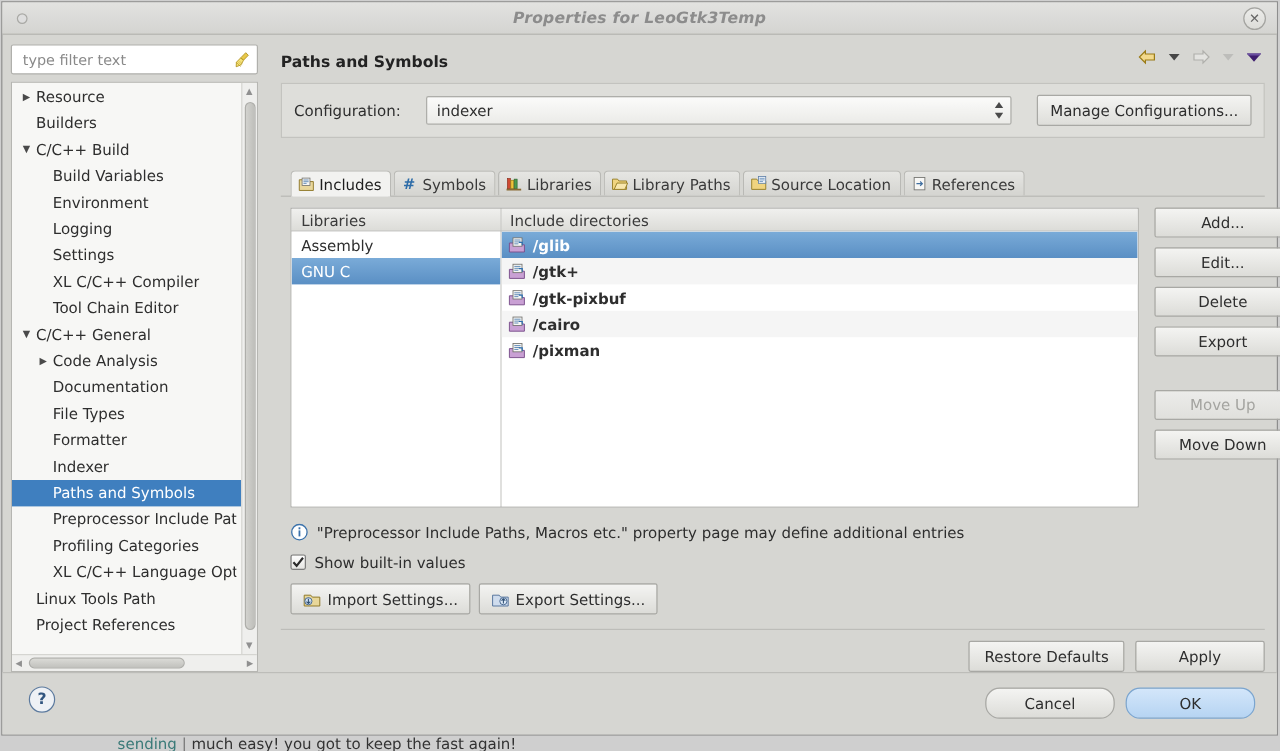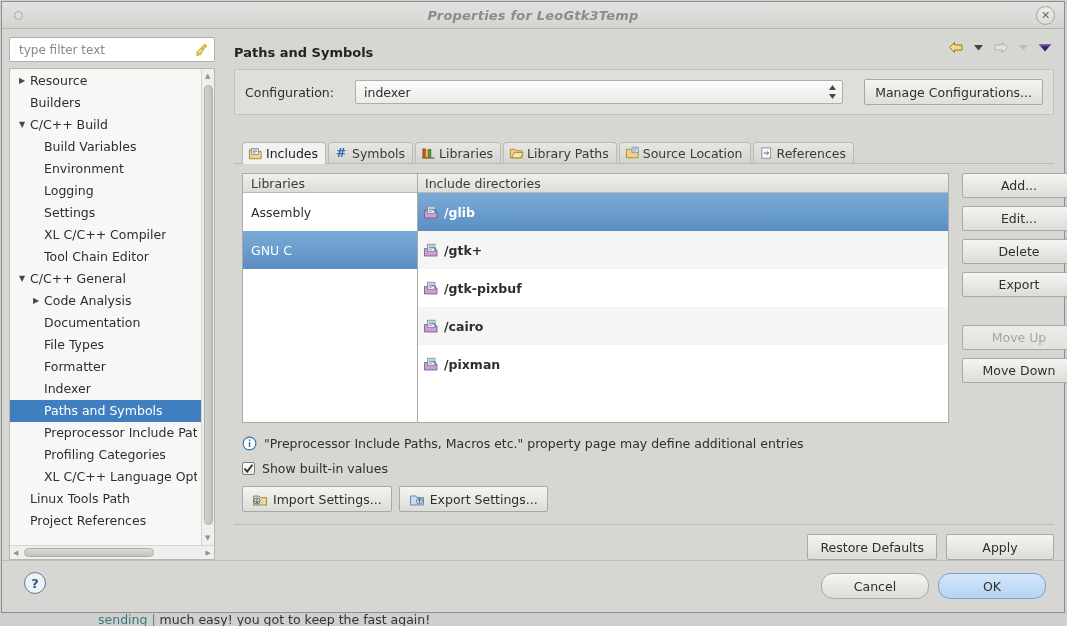--- a/index.html
+++ b/index.html
@@ -238,21 +238,21 @@
   .lst-head {
     height: 19px; flex: 0 0 19px;
     background: linear-gradient(to bottom,#f0f0ee,#dcdcd8);
     border-bottom: 1px solid #b7b7b3;
     display: flex; align-items: center; padding-left: 8px;
     font-size: 12.5px; color: #3a3a3a;
   }
   #dir-list .lst-head { padding-left: 7px; }
   .lst-body { flex: 1 1 auto; overflow: hidden; background: #fff; }
   .row {
-    height: 38px; display: flex; align-items: center;
+    height: 22px; display: flex; align-items: center;
     padding-left: 8px; font-size: 12.5px; white-space: nowrap;
     cursor: default;
   }
   .row.alt { background: #f5f5f5; }
   .row.sel {
     background: linear-gradient(to bottom,#7aabd8,#5a8fc4);
     color: #fff;
   }
   #dir-list .row { padding-left: 5px; gap: 5px; font-weight: bold; }
   #dir-list .row .dico { width: 16px; height: 15px; flex: 0 0 16px; }

